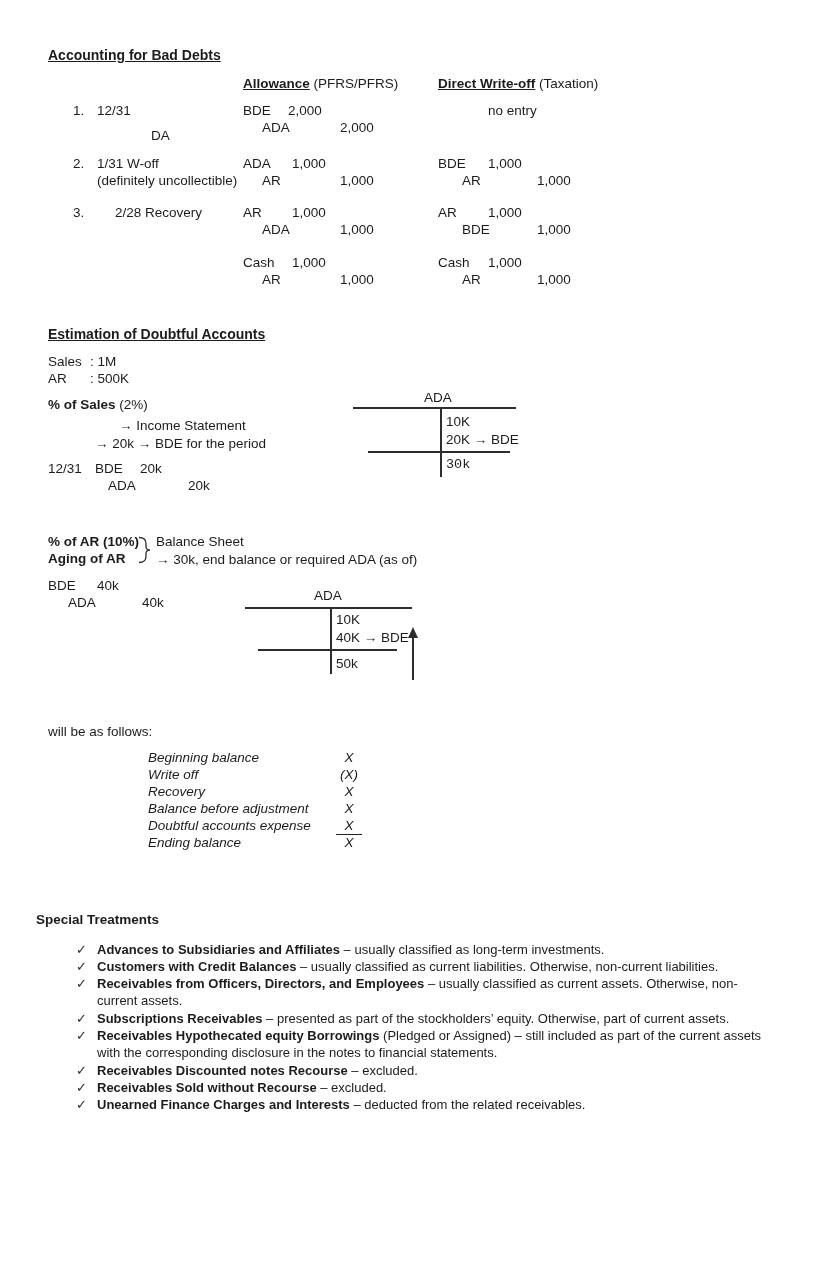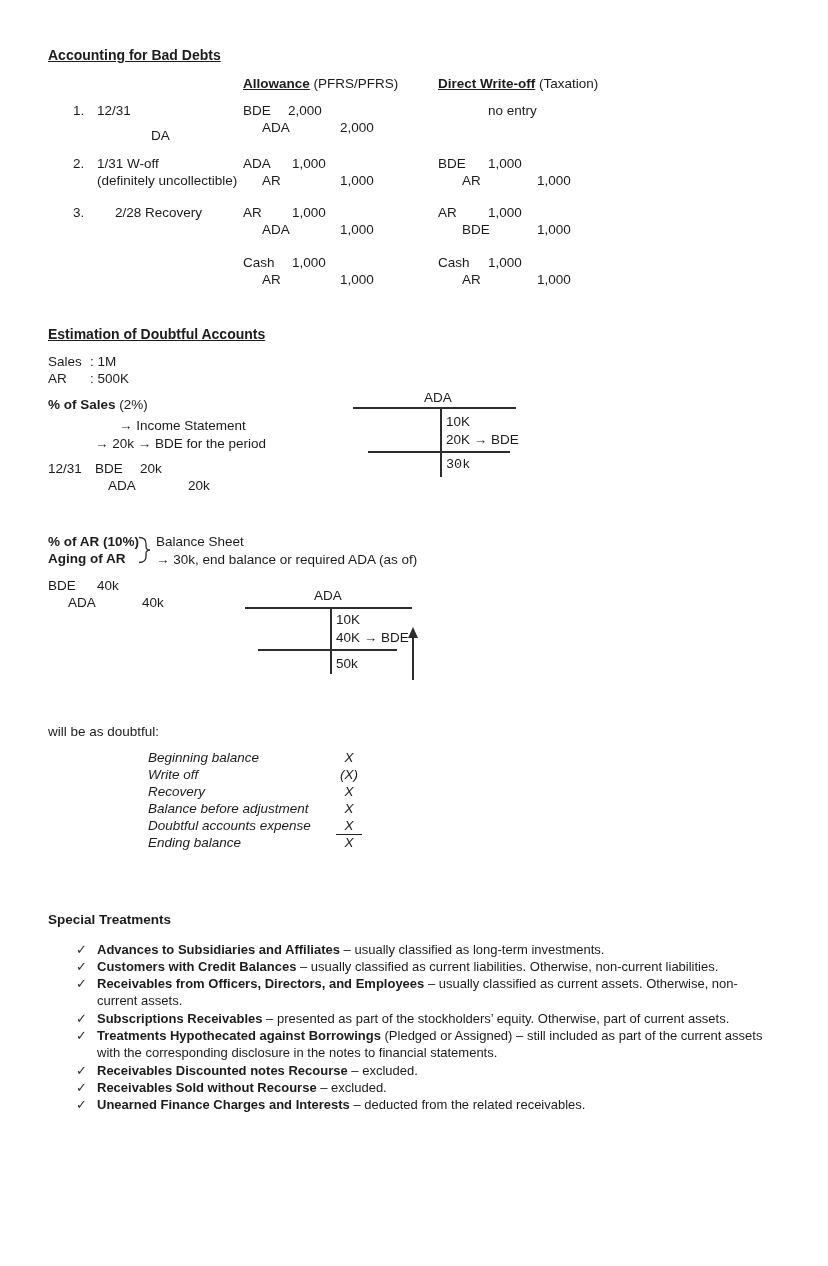--- a/index.html
+++ b/index.html
@@ -113,56 +113,56 @@
   <div class="t" style="left:314px;top:588px;">ADA</div>
   <div class="hline" style="left:245px;top:607px;width:167px;"></div>
   <div class="vline" style="left:330px;top:607px;height:67px;"></div>
   <div class="t" style="left:336px;top:612px;">10K</div>
   <div class="t" style="left:336px;top:630px;">40K → BDE</div>
   <div class="hline" style="left:258px;top:649px;width:139px;"></div>
   <div class="t" style="left:336px;top:656px;">50k</div>
   <div class="arrowhead" style="left:408px;top:627px;"></div>
   <div class="vline" style="left:412px;top:638px;height:42px;"></div>
 
-  <div class="t" style="left:48px;top:724px;">will be as doubtful:</div>
+  <div class="t" style="left:48px;top:724px;">will be as follows:</div>
 
   <div class="t i" style="left:148px;top:750px;">Beginning balance</div>
   <div class="compval" style="left:336px;top:750px;">X</div>
   <div class="t i" style="left:148px;top:767px;">Write off</div>
   <div class="compval" style="left:336px;top:767px;">(X)</div>
   <div class="t i" style="left:148px;top:784px;">Recovery</div>
   <div class="compval" style="left:336px;top:784px;">X</div>
   <div class="t i" style="left:148px;top:801px;">Balance before adjustment</div>
   <div class="compval" style="left:336px;top:801px;">X</div>
   <div class="t i" style="left:148px;top:818px;">Doubtful accounts expense</div>
   <div class="compval ul" style="left:336px;top:818px;">X</div>
   <div class="t i" style="left:148px;top:835px;">Ending balance</div>
   <div class="compval" style="left:336px;top:835px;">X</div>
 
-  <div class="t b" style="left:48px;top:912px;text-align:right;">Special Treatments</div>
+  <div class="t b" style="left:36px;top:912px;text-align:right;">Special Treatments</div>
 
   <div class="bullet" style="top:941px;">
       <span class="chk">✓</span>
       <span class="btxt"><span class="b">Advances to Subsidiaries and Affiliates</span><span> – usually classified as long-term investments.</span></span>
     </div>
   <div class="bullet" style="top:958px;">
       <span class="chk">✓</span>
       <span class="btxt"><span class="b">Customers with Credit Balances</span><span> – usually classified as current liabilities. Otherwise, non-current liabilities.</span></span>
     </div>
   <div class="bullet" style="top:975px;">
       <span class="chk">✓</span>
       <span class="btxt"><span class="b">Receivables from Officers, Directors, and Employees</span><span> – usually classified as current assets. Otherwise, non-current assets.</span></span>
     </div>
   <div class="bullet" style="top:1010px;">
       <span class="chk">✓</span>
       <span class="btxt"><span class="b">Subscriptions Receivables</span><span> – presented as part of the stockholders’ equity. Otherwise, part of current assets.</span></span>
     </div>
   <div class="bullet" style="top:1027px;">
       <span class="chk">✓</span>
-      <span class="btxt"><span class="b">Treatments Hypothecated against Borrowings</span><span> (Pledged or Assigned) – still included as part of the current assets with the corresponding disclosure in the notes to financial statements.</span></span>
+      <span class="btxt"><span class="b">Receivables Hypothecated equity Borrowings</span><span> (Pledged or Assigned) – still included as part of the current assets with the corresponding disclosure in the notes to financial statements.</span></span>
     </div>
   <div class="bullet" style="top:1062px;">
       <span class="chk">✓</span>
       <span class="btxt"><span class="b">Receivables Discounted notes Recourse</span><span> – excluded.</span></span>
     </div>
   <div class="bullet" style="top:1079px;">
       <span class="chk">✓</span>
       <span class="btxt"><span class="b">Receivables Sold without Recourse</span><span> – excluded.</span></span>
     </div>
   <div class="bullet" style="top:1096px;">

